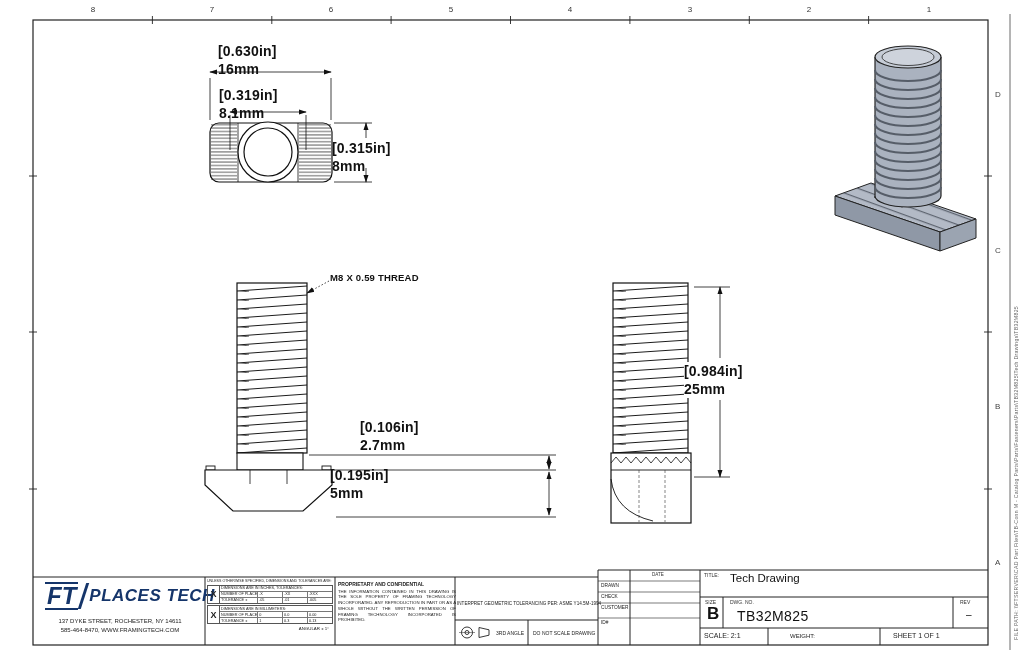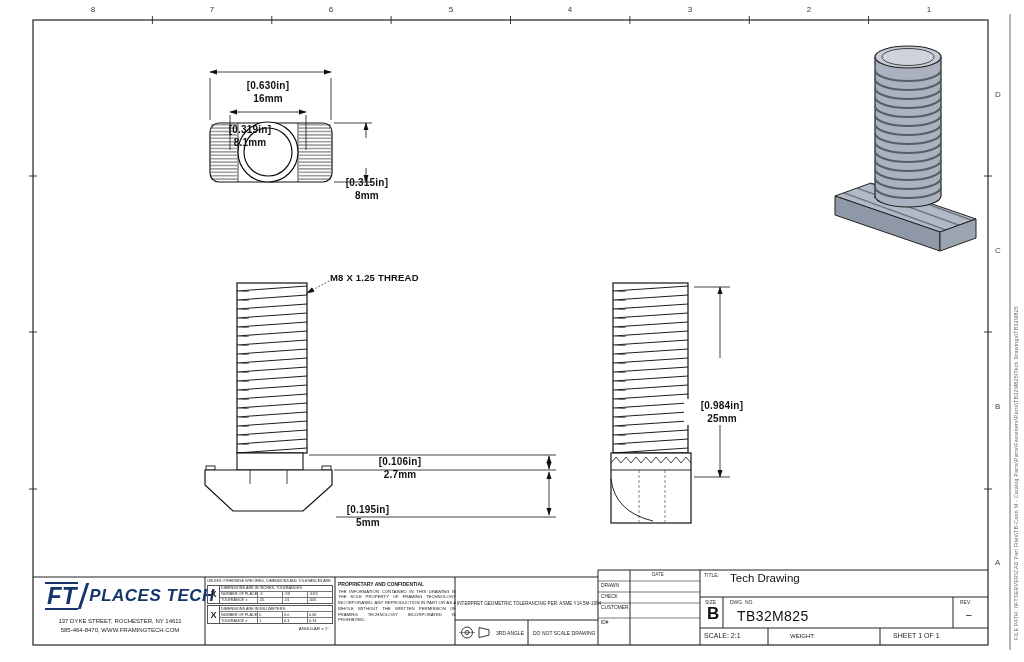--- a/index.html
+++ b/index.html
@@ -1,20 +1,20 @@
 <!DOCTYPE html>
 <html><head>
 <meta charset="utf-8">
 <style>
   html,body{margin:0;padding:0;background:#fff;}
   #sheet{position:relative;width:1024px;height:662px;background:#fff;overflow:hidden;
          font-family:"Liberation Sans",sans-serif;color:#111;}
   .abs{position:absolute;}
   svg.lines{position:absolute;left:0;top:0;}
-  .dim{font-size:10px;font-weight:600;text-align:center;line-height:1.3;letter-spacing:.2px;white-space:nowrap;margin-top:37px;}
+  .dim{font-size:14px;font-weight:600;line-height:1.3;letter-spacing:.2px;white-space:nowrap;}
   .callout{font-size:9.5px;font-weight:700;white-space:nowrap;letter-spacing:.2px;}
   .zone-num{font-size:8px;color:#333;text-align:center;width:10px;}
   .zone-let{font-size:8px;color:#444;}
   .watermark{font-size:5.2px;color:#666;white-space:nowrap;transform:rotate(-90deg);transform-origin:0 0;letter-spacing:.3px;}
   
   .logo-row{display:flex;align-items:center;gap:4px;}
   .logo-ft{font-style:italic;font-weight:900;font-size:24px;line-height:1;
            border-top:2px solid #15356a;border-bottom:2px solid #15356a;padding:0 2px;}
   .logo-slash{width:3px;height:26px;background:#15356a;transform:skewX(-18deg);}
   .logo-name{font-style:italic;font-weight:900;font-size:17px;letter-spacing:.5px;white-space:nowrap;}
@@ -221,29 +221,29 @@
   <div class="abs zone-let" style="left:995px;top:90px;">D</div>
   <div class="abs zone-let" style="left:995px;top:246px;">C</div>
   <div class="abs zone-let" style="left:995px;top:402px;">B</div>
   <div class="abs zone-let" style="left:995px;top:558px;">A</div>
   <div class="abs watermark" style="left:1013px;top:640px;">FILE PATH: \\FTSERVER\CAD Part Files\TB-Conn M - Catalog Parts\Parts\Fasteners\Parts\TB32M825\Tech Drawings\TB32M825</div>
 
   <div class="abs dim" style="left:218px;top:42px;width:100px;">
     <div>[0.630in]</div>
     <div>16mm</div>
   </div>
-  <div class="abs dim" style="left:200px;top:86px;width:100px;">
+  <div class="abs dim" style="left:219px;top:86px;width:100px;">
     <div>[0.319in]</div>
     <div>8.1mm</div>
   </div>
   <div class="abs dim" style="left:332px;top:139px;width:70px;">
     <div>[0.315in]</div>
     <div>8mm</div>
   </div>
-  <div class="abs callout" style="left:330px;top:272px;">M8 X 1.25 THREAD</div>
+  <div class="abs callout" style="left:330px;top:272px;">M8 X 0.59 THREAD</div>
   <div class="abs dim" style="left:360px;top:418px;width:80px;">
     <div>[0.106in]</div>
     <div>2.7mm</div>
   </div>
   <div class="abs dim" style="left:330px;top:466px;width:76px;">
     <div>[0.195in]</div>
     <div>5mm</div>
   </div>
   <div class="abs dim" style="left:684px;top:362px;width:76px;background:#fff;">
     <div>[0.984in]</div>

